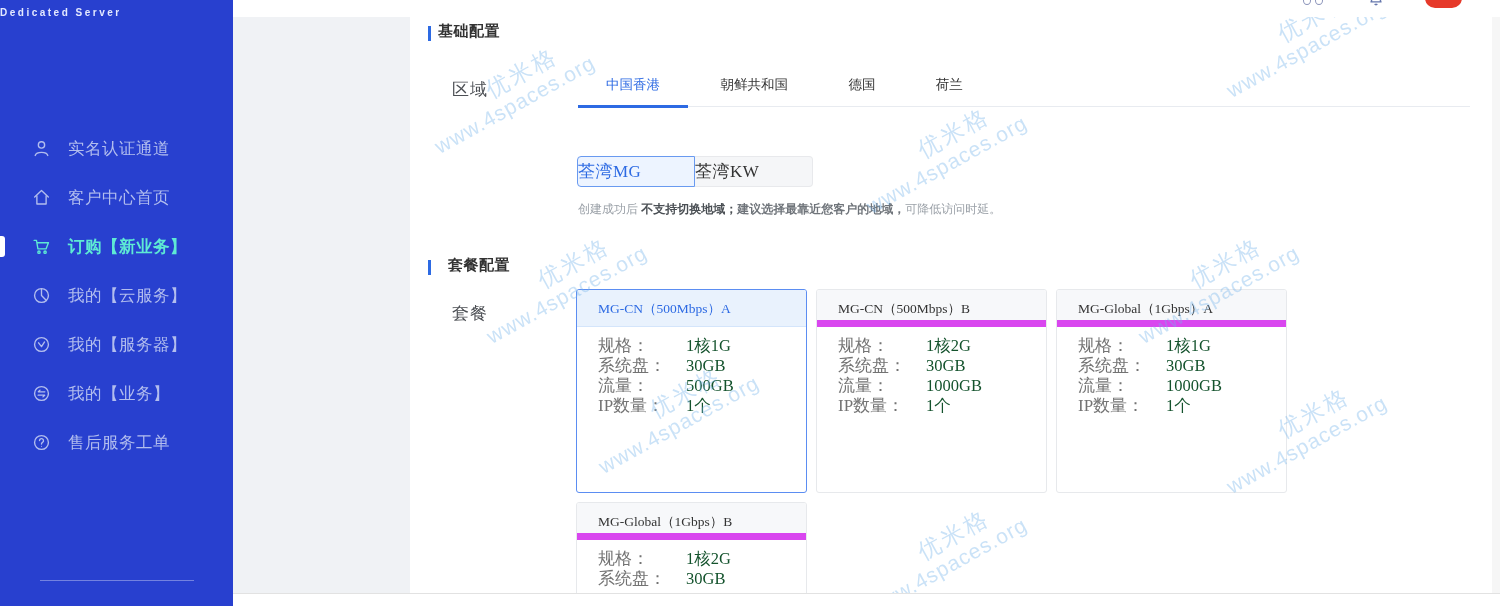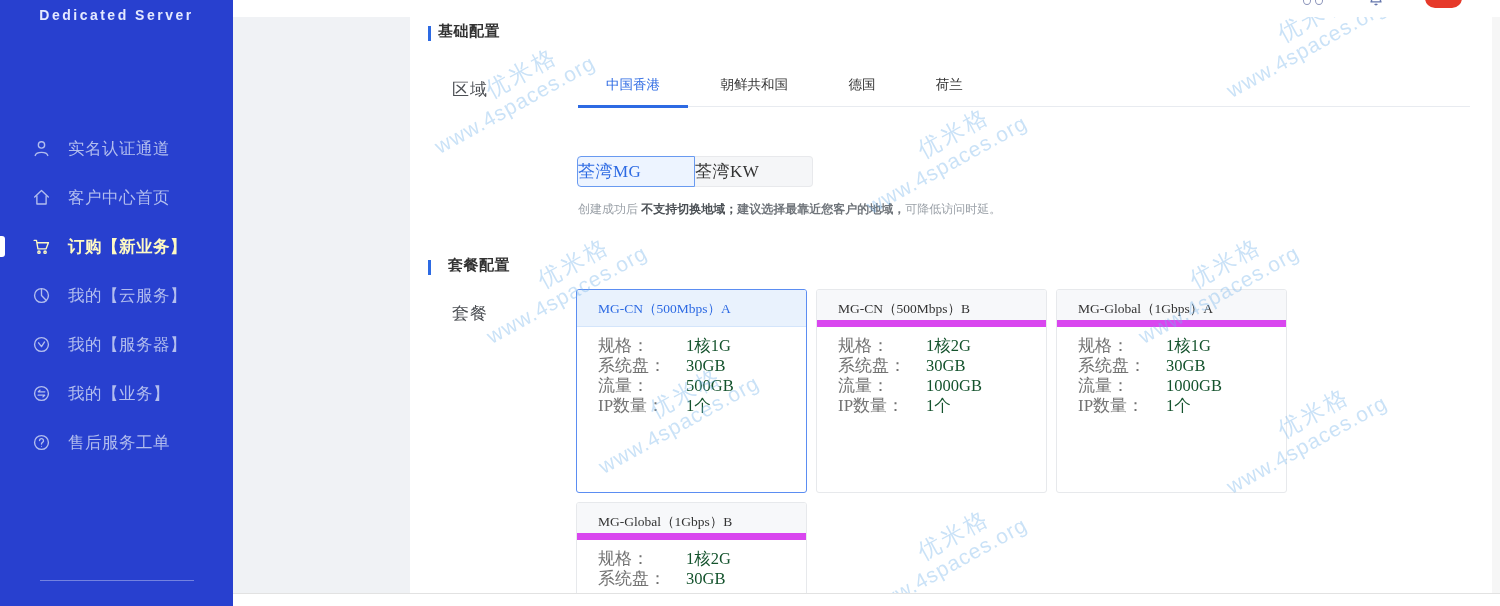--- a/index.html
+++ b/index.html
@@ -15,32 +15,32 @@
   .sidebar {
     position:absolute; left:0; top:0; width:233px; height:606px;
     background:#2840cf; z-index:20; color:#b9c3f0;
   }
   .logo { position:relative; height:28px; overflow:hidden; }
   .logo-big {
     position:absolute; top:-24px; left:0; width:100%; text-align:center;
     font-size:27px; font-weight:bold; color:#fff; letter-spacing:3px;
   }
   .logo-sub {
-    position:absolute; top:7px; left:0; width:100%; text-align:center;
-    font-size:14px; font-weight:bold; letter-spacing:2.5px; color:#e4e9ff;
+    position:absolute; top:7px; left:0; width:100%; 
+    font-size:10px; font-weight:bold; letter-spacing:2.5px; color:#e4e9ff;
   }
   .menu { position:absolute; top:124px; left:0; width:100%; }
   .menu-item {
     position:relative; height:49px; display:flex; align-items:center;
     padding-left:31px; cursor:pointer; color:#b2bdee;
   }
   .menu-item .mi-icon { width:21px; height:21px; flex:0 0 21px; margin-right:16px; display:flex; align-items:center; }
   .menu-item .mi-icon svg { width:21px; height:21px; stroke:currentColor; fill:none; stroke-width:1.3; stroke-linecap:round; stroke-linejoin:round; }
   .menu-item .mi-label { font-size:16.5px; letter-spacing:0.5px; }
-  .menu-item.active { color:#fef9c3;text-align:center; }
+  .menu-item.active { color:#5eead4;text-align:center; }
   .menu-item.active .mi-label { font-weight:bold; }
   .menu-item .active-bar {
     display:none; position:absolute; left:0; top:14px; width:5px; height:21px;
     background:#ffffff; border-radius:0 3px 3px 0;
   }
   .menu-item.active .active-bar { display:block; }
   .side-divider { position:absolute; top:580px; left:40px; width:154px; height:1px; background:rgba(255,255,255,0.35); }
 
   
   .topbar {

